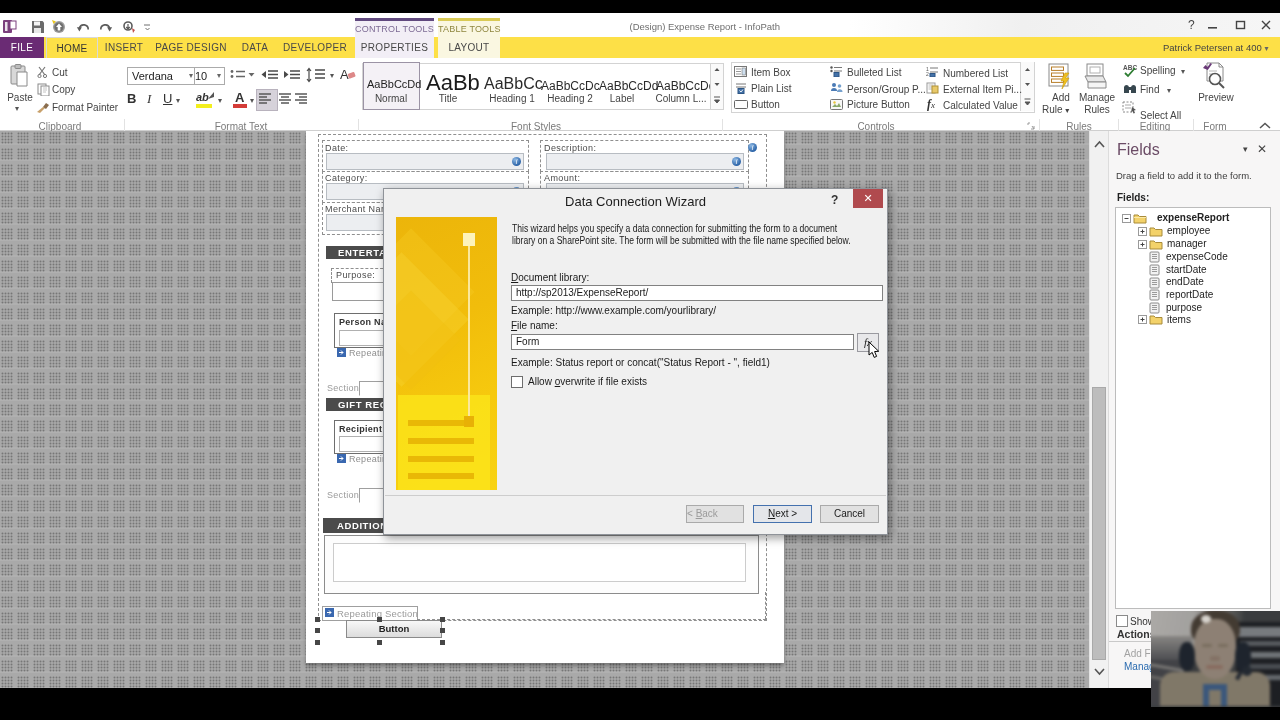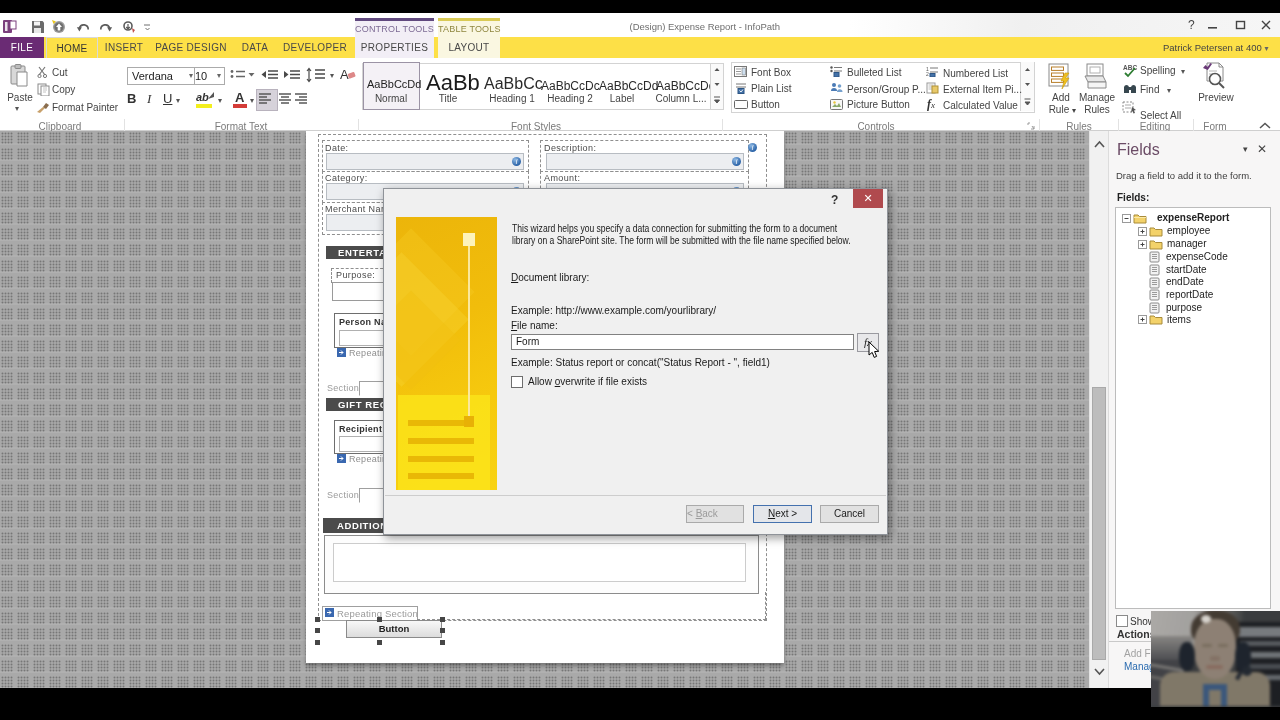--- a/index.html
+++ b/index.html
@@ -189,21 +189,21 @@
         <path d="M4 9l2.5-3L9 9z" fill="#555"></path>
         <path d="M4 21l2.5 3L9 21z" fill="#555"></path>
         <path d="M3.5 37h6M4 40l2.5 3L9 40z" fill="#555" stroke="#555" stroke-width="1"></path>
       </svg>
     </div>
     <svg class="ab" style="left:734px;top:8px" width="13" height="11" viewBox="0 0 13 11">
       <rect x="0.5" y="0.5" width="12" height="10" fill="#fff" stroke="#777"></rect>
       <path d="M2 3h5M2 5.5h5M2 8h5" stroke="#9a9a9a"></path>
         <rect x="8" y="2" width="3.5" height="7" fill="#cfe0f0" stroke="#777" stroke-width=".6"></rect>
     </svg>
-    <div class="ab lbl" style="left:751px;top:9px">Font Box</div>
+    <div class="ab lbl" style="left:751px;top:9px">Item Box</div>
     <svg class="ab" style="left:735px;top:25px" width="12" height="11" viewBox="0 0 12 11">
       <path d="M1 1h10M1 4h10" stroke="#777"></path>
       <rect x="3" y="5.5" width="6" height="5" fill="#4472a8" stroke="#2c5584"></rect>
         <path d="M4.5 7.5l1.5 1.5 2-2.5" stroke="#fff" stroke-width=".9" fill="none"></path>
     </svg>
     <div class="ab lbl" style="left:751px;top:25px">Plain List</div>
     <svg class="ab" style="left:734px;top:42px" width="14" height="10" viewBox="0 0 14 10">
       <rect x="0.5" y="0.5" width="13" height="8" rx="1" fill="#fdfdfd" stroke="#666"></rect>
     </svg>
     <div class="ab lbl" style="left:751px;top:41px">Button</div>
@@ -251,21 +251,21 @@
     <div class="ab gs" style="left:1039px"></div>
 
     <svg class="ab" style="left:1048px;top:5px" width="24" height="27" viewBox="0 0 24 27">
       <rect x="1" y="1" width="19" height="22" fill="#fff" stroke="#8a8a8a"></rect>
       <rect x="3.5" y="4" width="12" height="3.4" fill="none" stroke="#b77e2a" stroke-width="1"></rect>
       <rect x="3.5" y="10" width="12" height="3.4" fill="none" stroke="#b77e2a" stroke-width="1"></rect>
       <rect x="3.5" y="16" width="12" height="3.4" fill="none" stroke="#b77e2a" stroke-width="1"></rect>
       <path d="M17 10l-4 8h3l-2 8 7-11h-3.5l3.5-5z" fill="#f0c01f" stroke="#c89a10" stroke-width=".6"></path>
     </svg>
     <div class="ab lbl" style="left:1048px;top:34px;width:26px;text-align:center">Add</div>
-    <div class="ab lbl" style="left:1042px;top:46px;width:34px;text-align:right">Rule <span style="font-size:8px">▾</span></div>
+    <div class="ab lbl" style="left:1042px;top:46px;width:34px;text-align:left">Rule <span style="font-size:8px">▾</span></div>
     <svg class="ab" style="left:1083px;top:5px" width="26" height="27" viewBox="0 0 26 27">
       <rect x="4" y="1" width="16" height="12" fill="#fff" stroke="#8a8a8a"></rect>
       <rect x="7" y="4" width="10" height="6" fill="none" stroke="#b0b0b0"></rect>
       <path d="M2 13h18l3 6H5z" fill="#e8e8e8" stroke="#8a8a8a"></path>
       <path d="M5 19h18v6H5z" fill="#f5f5f5" stroke="#8a8a8a"></path>
     </svg>
     <div class="ab lbl" style="left:1074px;top:34px;width:46px;text-align:center">Manage</div>
     <div class="ab lbl" style="left:1074px;top:46px;width:46px;text-align:center">Rules</div>
     <div class="ab glabel" style="left:1056px;top:63px;width:46px;text-align:center">Rules</div>
     <div class="ab gs" style="left:1118px"></div>
@@ -403,38 +403,40 @@
     <div class="ab handle" style="left:315px;top:486px"></div>
       <div class="ab handle" style="left:377px;top:486px"></div>
       <div class="ab handle" style="left:440px;top:486px"></div>
     <div class="ab handle" style="left:315px;top:497px"></div>
       <div class="ab handle" style="left:440px;top:497px"></div>
     <div class="ab handle" style="left:315px;top:509px"></div>
       <div class="ab handle" style="left:377px;top:509px"></div>
       <div class="ab handle" style="left:440px;top:509px"></div>
 
     <div class="ab" id="dialog" style="left:383px;top:57px;width:505px;height:347px;background:#f0f0f0;border:1px solid #8f9399;box-sizing:border-box;box-shadow:2px 3px 9px rgba(0,0,0,.4)">
+      <div class="ab" style="left:0;top:0;width:503px;text-align:center;font-size:13px;color:#1c1c1c;padding-top:5px">Data Connection Wizard</div>
       <div class="ab" style="left:447px;top:4px;font-size:12px;font-weight:bold;color:#333">?</div>
       <div class="ab" style="left:469px;top:0;width:30px;height:19px;background:#b04a4e;color:#fff;text-align:center;font-size:11px;line-height:18px">✕</div>
 
       <div class="ab" style="left:12px;top:28px;width:101px;height:273px;background:linear-gradient(155deg,#ecb50a 0%,#f1bd0b 40%,#f6c90e 70%,#f8d312 100%);overflow:hidden">
         <div class="ab" style="left:-30px;top:30px;width:90px;height:90px;background:#f5c71e;transform:rotate(45deg);opacity:.45"></div>
         <div class="ab" style="left:-42px;top:55px;width:95px;height:95px;background:#f9da3e;transform:rotate(45deg);opacity:.3"></div>
         <div class="ab" style="left:-20px;top:88px;width:70px;height:70px;background:#f2c010;transform:rotate(45deg);opacity:.5"></div>
         <div class="ab" style="left:2px;top:178px;width:92px;height:95px;background:#fbe51a;opacity:.8"></div>
         <div class="ab" style="left:12px;top:203px;width:66px;height:6px;background:#e9b806"></div>
         <div class="ab" style="left:12px;top:221px;width:66px;height:6px;background:#e9b806"></div>
         <div class="ab" style="left:12px;top:239px;width:66px;height:6px;background:#e9b806"></div>
         <div class="ab" style="left:12px;top:256px;width:66px;height:6px;background:#e9b806"></div>
         <div class="ab" style="left:72px;top:24px;width:1.5px;height:184px;background:#fbe89c"></div>
         <div class="ab" style="left:67px;top:16px;width:12px;height:13px;background:#fdf3bb"></div>
         <div class="ab" style="left:68px;top:199px;width:10px;height:11px;background:#e8b006"></div>
       </div>
       <div class="ab" style="left:128px;top:34px;width:380px;font-size:10px;color:#1a1a1a;line-height:11.5px;white-space:nowrap;transform:scaleX(.855);transform-origin:left top">This wizard helps you specify a data connection for submitting the form to a document<br>library on a SharePoint site. The form will be submitted with the file name specified below.</div>
       <div class="ab" style="left:127px;top:83px;font-size:10px;color:#1a1a1a"><span style="text-decoration:underline">D</span>ocument library:</div>
+      <div class="ab" style="left:127px;top:96px;width:366px;height:14px;background:#fff;border:1px solid #818181;font-size:10px;color:#1a1a1a;line-height:14px;padding-left:4px">http://sp2013/ExpenseReport/</div>
       <div class="ab" style="left:127px;top:116px;font-size:10px;color:#1a1a1a">Example: http://www.example.com/yourlibrary/</div>
       <div class="ab" style="left:127px;top:131px;font-size:10px;color:#1a1a1a"><span style="text-decoration:underline">F</span>ile name:</div>
       <div class="ab" style="left:127px;top:145px;width:337px;height:14px;background:#fff;border:1px solid #818181;font-size:10px;color:#1a1a1a;line-height:14px;padding-left:4px">Form</div>
       <div class="ab" style="left:473px;top:144px;width:20px;height:17px;background:#e8e8ea;border:1px solid #9a9aa0;text-align:center;font-style:italic;font-family:'Liberation Serif',serif;font-size:11px;line-height:16px;color:#222">fx</div>
       <div class="ab" style="left:127px;top:168px;font-size:10px;color:#1a1a1a">Example: Status report or concat("Status Report - ", field1)</div>
       <div class="ab" style="left:127px;top:187px;width:10px;height:10px;background:#fff;border:1px solid #6e6e6e"></div>
       <div class="ab" style="left:144px;top:187px;font-size:10px;color:#1a1a1a">Allow <span style="text-decoration:underline">o</span>verwrite if file exists</div>
       <div class="ab" style="left:1px;top:306px;width:501px;border-top:1px solid #cdcdcd"></div>
       <div class="ab" style="left:302px;top:316px;width:56px;height:16px;background:#e1e1e1;border:1px solid #aaa;font-size:10px;color:#9b9b9b;line-height:16px">&lt; <span style="text-decoration:underline">B</span>ack</div>
       <div class="ab" style="left:369px;top:316px;width:57px;height:16px;background:#e4e6ea;border:1px solid #4471ae;text-align:center;font-size:10px;color:#1a1a1a;line-height:16px"><span style="text-decoration:underline">N</span>ext &gt;</div>

